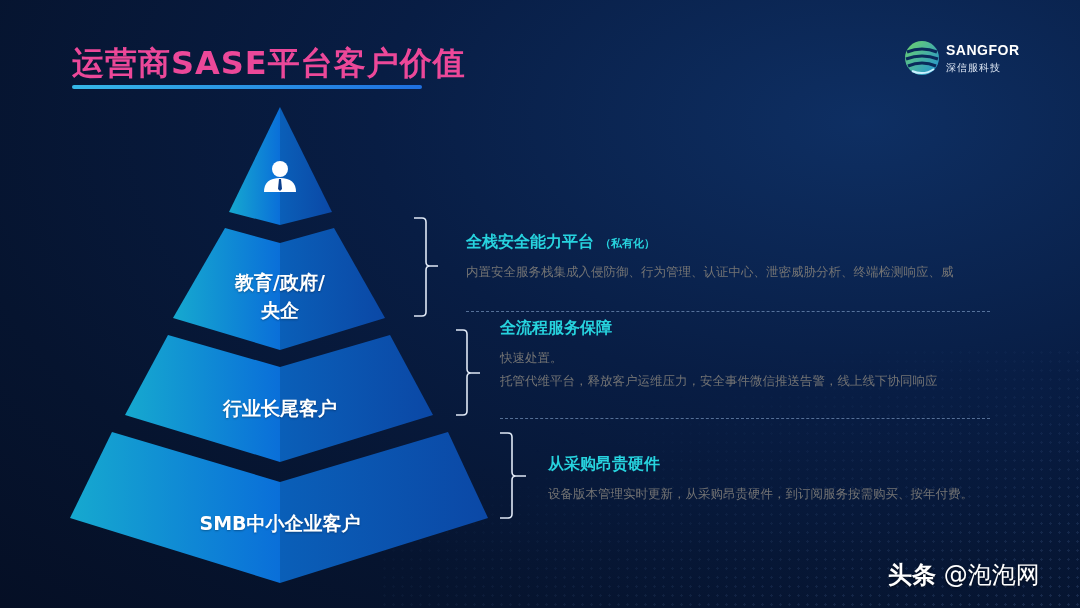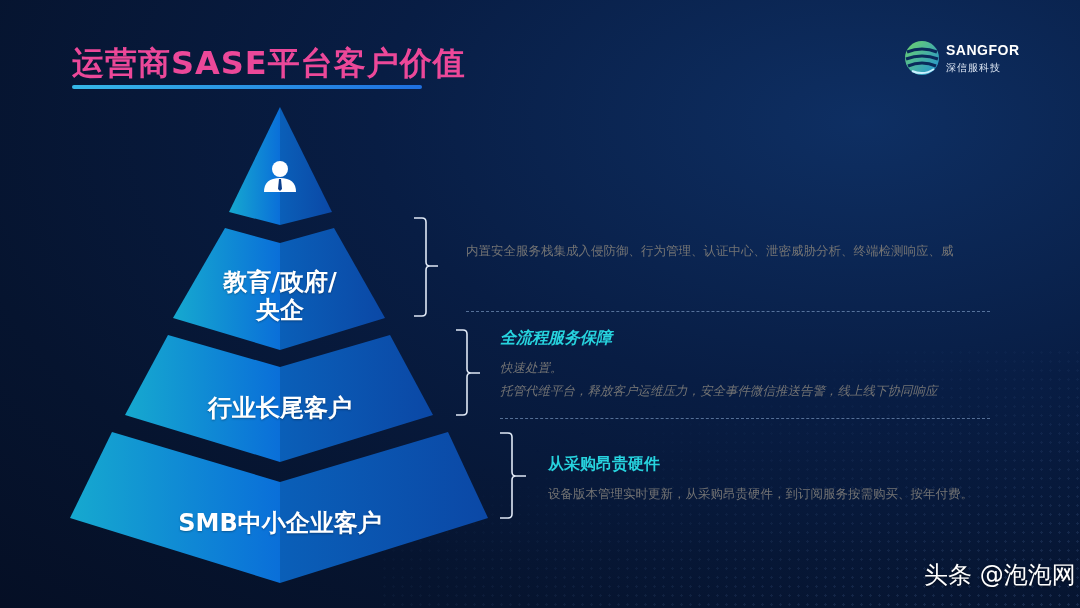--- a/index.html
+++ b/index.html
@@ -25,34 +25,34 @@
     .title-underline {
       position:absolute; left:72px; top:85px; width:350px; height:4px;
       background: linear-gradient(90deg, #35b8e8, #1e6fe0);
       border-radius:2px;
     }
     .logo { position:absolute; left:902px; top:36px; width:130px; height:50px;text-align:right; }
     .logo-text { position:absolute; left:44px; top:6px; font-size:14px; font-weight:bold; letter-spacing:0.5px; color:#fff; }
     .logo-sub { position:absolute; left:44px; top:25px; font-size:10px; color:#dfe8f5; letter-spacing:1px; }
     svg.pyr { position:absolute; left:0; top:0; }
     .tier-label {
-      position:absolute; font-size:24px; font-weight:bold; color:#fff; text-align:center;
+      position:absolute; font-size:19px; font-weight:bold; color:#fff; text-align:center;
       font-family: "DejaVu Sans", sans-serif; line-height:28px;
       text-shadow: 0 1px 2px rgba(0,0,0,0.3);
     }
     .block { position:absolute; }
     .block-title { font-size:16px; font-weight:bold; color:#27d3de; font-family:"DejaVu Sans", sans-serif; }
     .block-title .sub { font-size:11px; color:#27d3de; margin-left:6px; font-weight:bold; }
     .block-desc { font-size:12.5px; color:#737373; line-height:23px; margin-top:8px; }
     .dash { position:absolute; height:0; border-top:1.5px dashed rgba(150,180,220,0.55); }
     .watermark {
       position:absolute; left:888px; top:559px; font-size:24px; color:#fff;
       font-family:"DejaVu Sans", sans-serif; text-shadow:0 1px 3px rgba(0,0,0,0.6);
     }
-    .watermark b { font-weight:normal;margin-left:36px; }
+    .watermark b { font-weight:bold; }
   </style>
 </head>
 <body>
 
 <div class="dots"></div>
 
 <div class="title">运营商SASE平台客户价值</div>
 <div class="title-underline"></div>
 
 <div class="logo">
@@ -123,27 +123,30 @@
 </svg>
 
 <div class="tier-label" style="left:200px; top:268px; width:160px;">
   <div>教育/政府/</div>
   <div>央企</div>
 </div>
 <div class="tier-label" style="left:180px; top:394px; width:200px;">行业长尾客户</div>
 <div class="tier-label" style="left:160px; top:509px; width:240px;">SMB中小企业客户</div>
 
 <div class="block" style="left:466px; top:232px; width:540px;">
+  <div class="block-title">
+    <span>全栈安全能力平台</span><span class="sub">（私有化）</span>
+  </div>
   <div class="block-desc">
     <div>内置安全服务栈集成入侵防御、行为管理、认证中心、泄密威胁分析、终端检测响应、威</div>
   </div>
 </div>
 <div class="dash" style="left:466px; top:311px; width:524px;"></div>
 
-<div class="block" style="left:500px; top:328px; width:500px;font-style:italic;">
+<div class="block" style="left:500px; top:318px; width:500px;">
   <div class="block-title">全流程服务保障</div>
   <div class="block-desc">
     <div>快速处置。</div>
     <div>托管代维平台，释放客户运维压力，安全事件微信推送告警，线上线下协同响应</div>
   </div>
 </div>
 <div class="dash" style="left:500px; top:418px; width:490px;"></div>
 
 <div class="block" style="left:548px; top:454px; width:470px;">
   <div class="block-title">从采购昂贵硬件</div>

